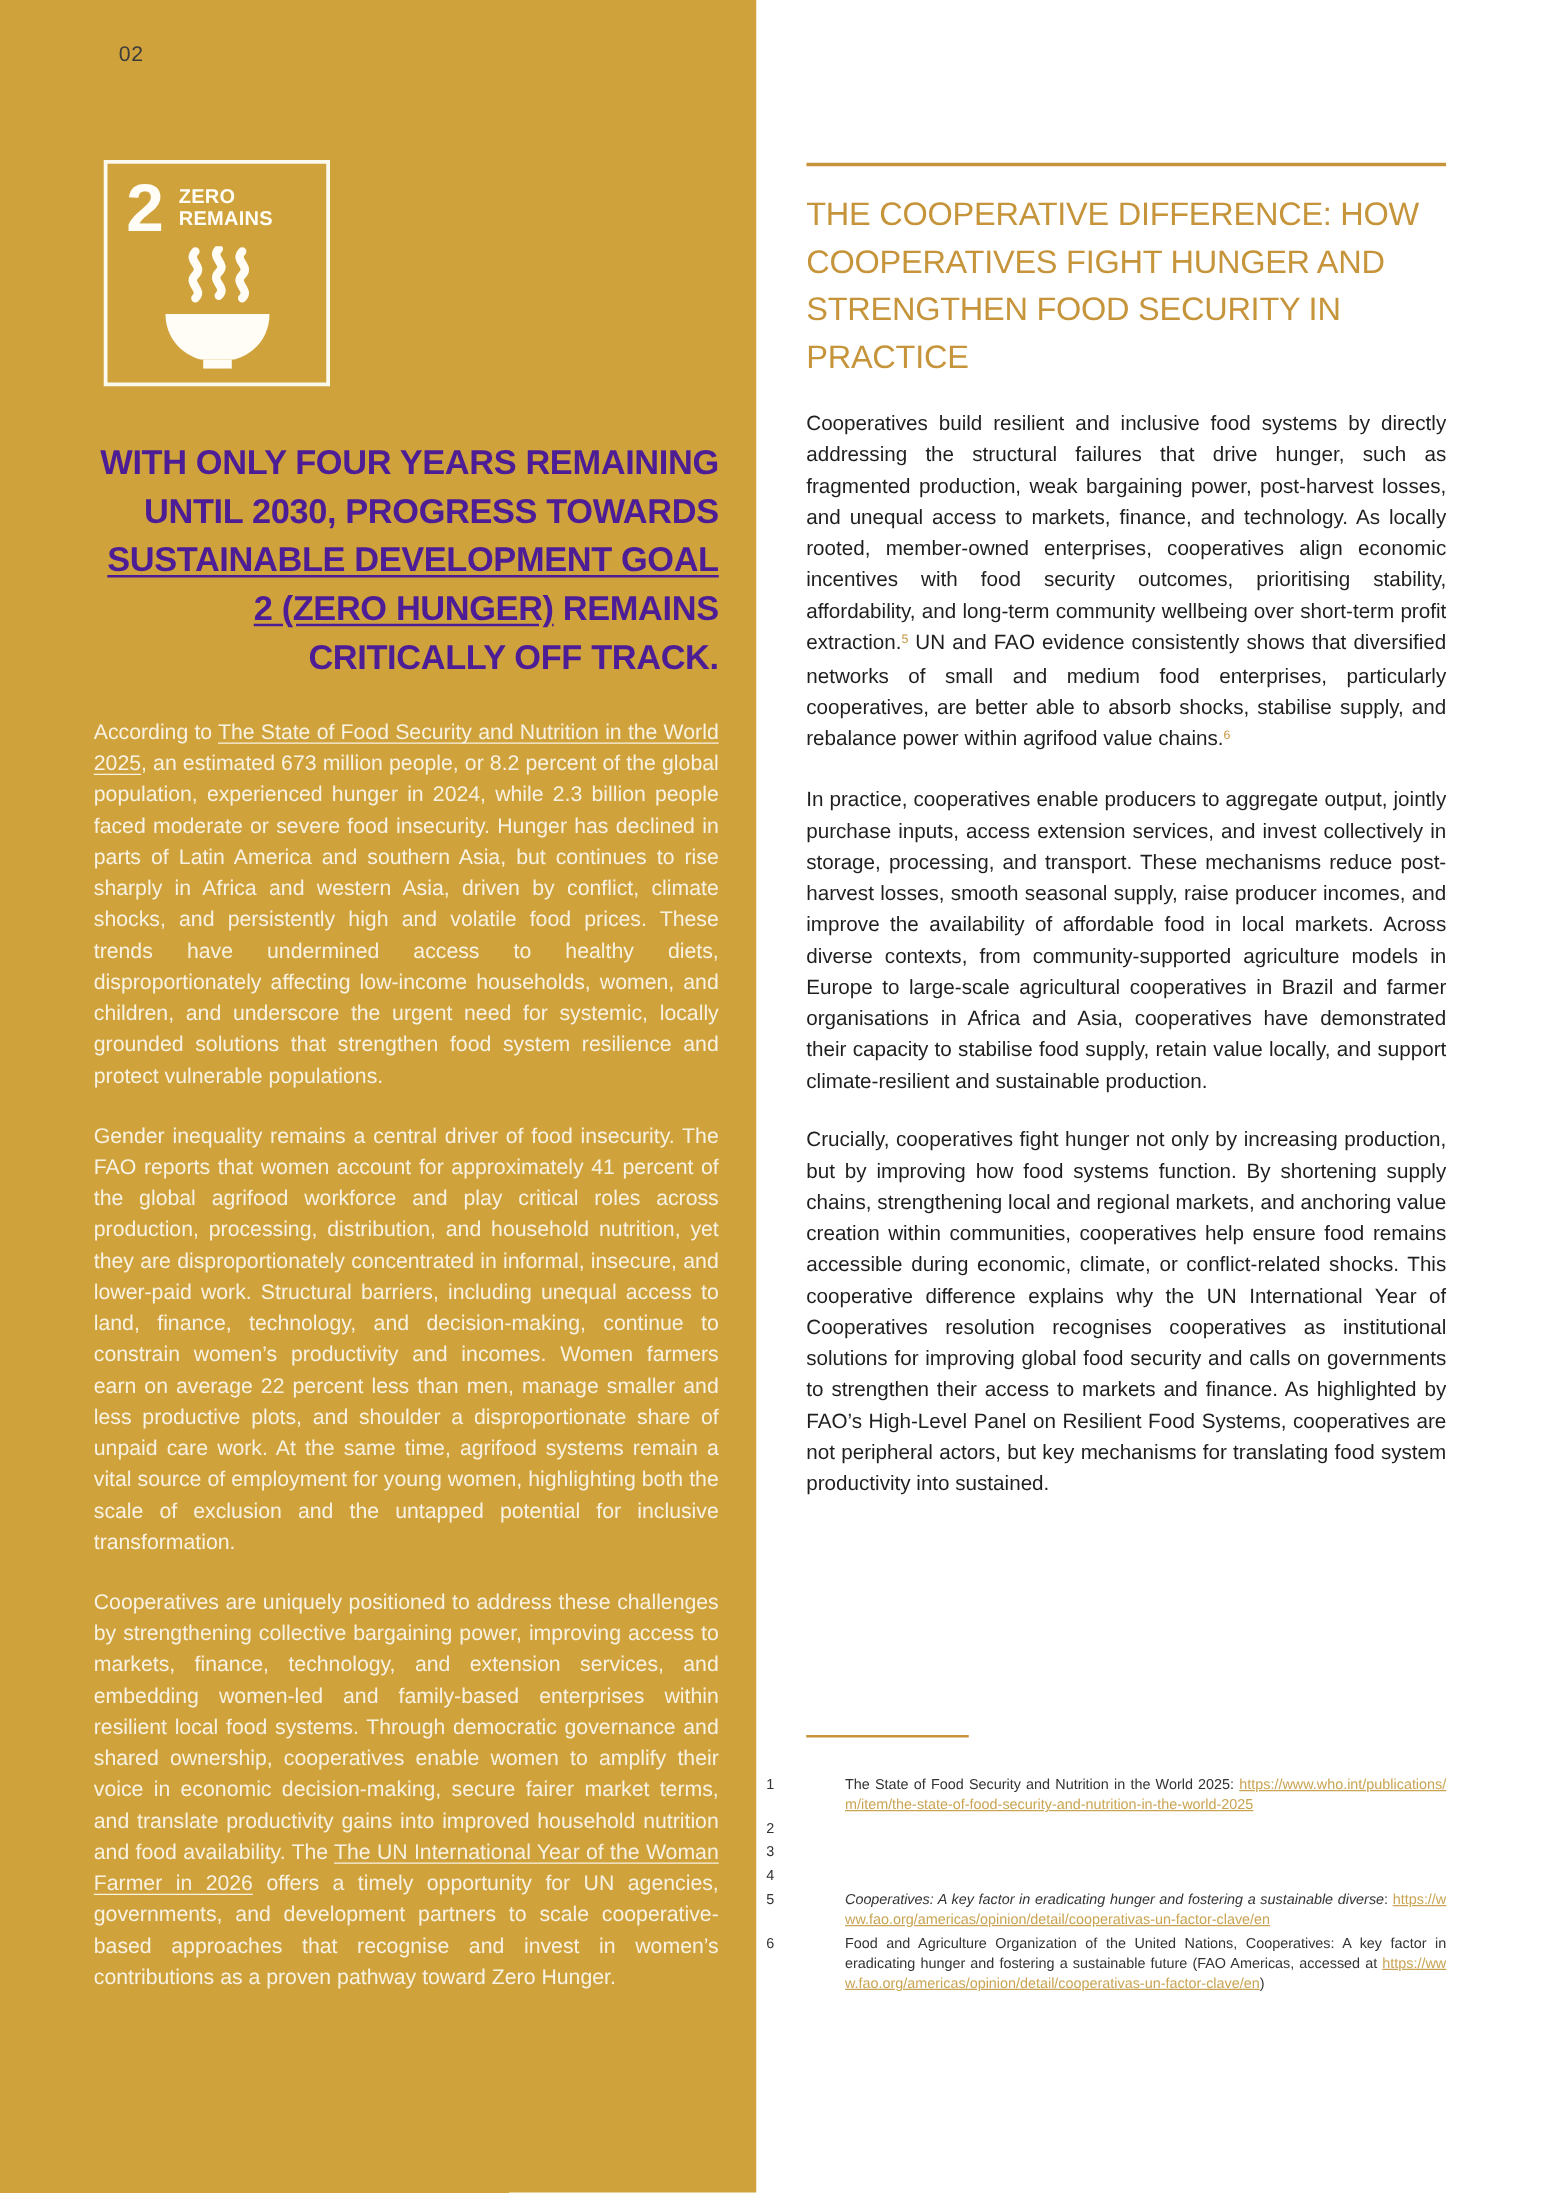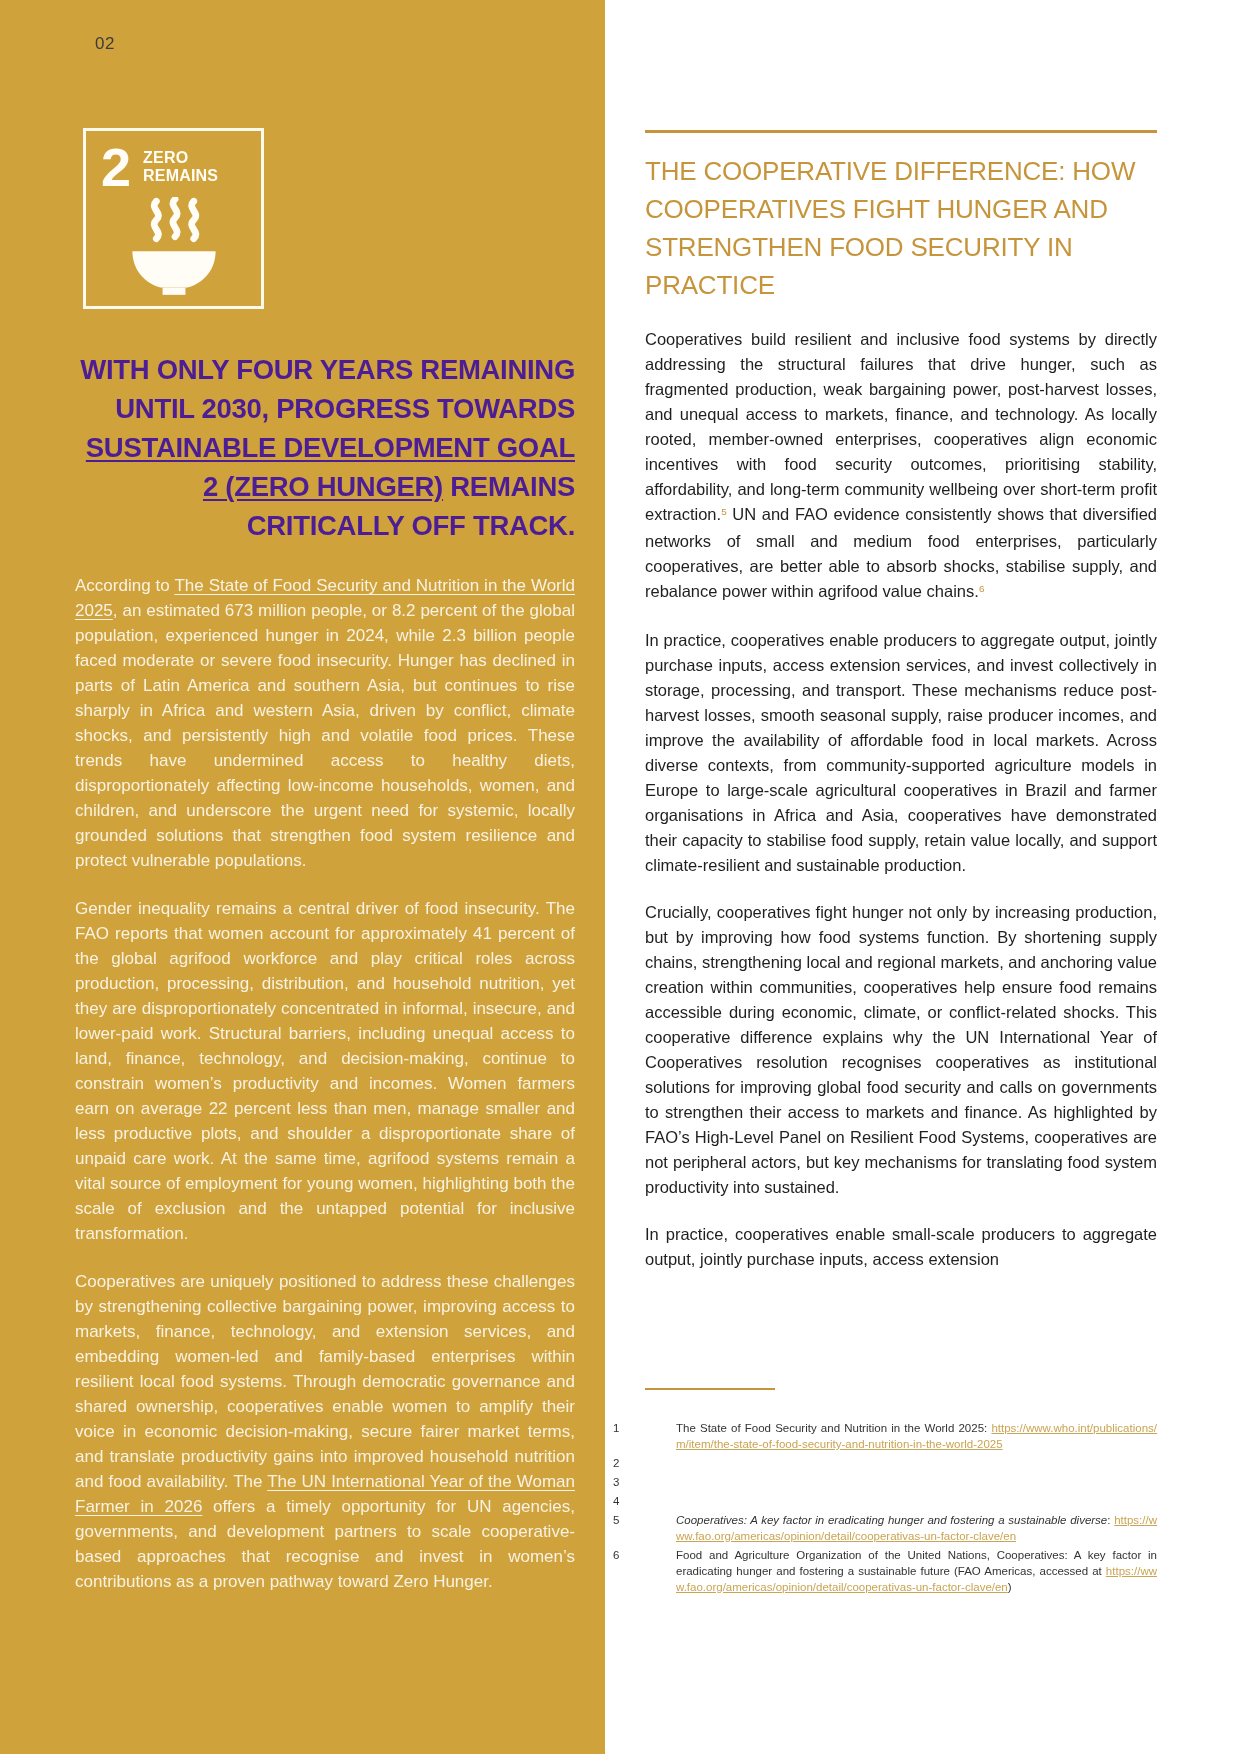--- a/index.html
+++ b/index.html
@@ -112,21 +112,20 @@
     <p><span class="seg-plain">Gender inequality remains a central driver of food insecurity. The FAO reports that women account for approximately 41 percent of the global agrifood workforce and play critical roles across production, processing, distribution, and household nutrition, yet they are disproportionately concentrated in informal, insecure, and lower-paid work. Structural barriers, including unequal access to land, finance, technology, and decision-making, continue to constrain women’s productivity and incomes. Women farmers earn on average 22 percent less than men, manage smaller and less productive plots, and shoulder a disproportionate share of unpaid care work. At the same time, agrifood systems remain a vital source of employment for young women, highlighting both the scale of exclusion and the untapped potential for inclusive transformation.</span></p>
     <p><span class="seg-plain">Cooperatives are uniquely positioned to address these challenges by strengthening collective bargaining power, improving access to markets, finance, technology, and extension services, and embedding women-led and family-based enterprises within resilient local food systems. Through democratic governance and shared ownership, cooperatives enable women to amplify their voice in economic decision-making, secure fairer market terms, and translate productivity gains into improved household nutrition and food availability. The </span><span class="seg-underline">The UN International Year of the Woman Farmer in 2026</span><span class="seg-plain"> offers a timely opportunity for UN agencies, governments, and development partners to scale cooperative-based approaches that recognise and invest in women’s contributions as a proven pathway toward Zero Hunger.</span></p>
   </div>
 
   <div class="right-col">
     <div class="right-rule"></div>
     <h2 class="right-heading">THE COOPERATIVE DIFFERENCE: HOW COOPERATIVES FIGHT HUNGER AND STRENGTHEN FOOD SECURITY IN PRACTICE</h2>
     <p><span class="seg-plain">Cooperatives build resilient and inclusive food systems by directly addressing the structural failures that drive hunger, such as fragmented production, weak bargaining power, post-harvest losses, and unequal access to markets, finance, and technology. As locally rooted, member-owned enterprises, cooperatives align economic incentives with food security outcomes, prioritising stability, affordability, and long-term community wellbeing over short-term profit extraction.</span><span class="seg-sup">5</span><span class="seg-plain"> UN and FAO evidence consistently shows that diversified networks of small and medium food enterprises, particularly cooperatives, are better able to absorb shocks, stabilise supply, and rebalance power within agrifood value chains.</span><span class="seg-sup">6</span></p>
     <p><span class="seg-plain">In practice, cooperatives enable producers to aggregate output, jointly purchase inputs, access extension services, and invest collectively in storage, processing, and transport. These mechanisms reduce post-harvest losses, smooth seasonal supply, raise producer incomes, and improve the availability of affordable food in local markets. Across diverse contexts, from community-supported agriculture models in Europe to large-scale agricultural cooperatives in Brazil and farmer organisations in Africa and Asia, cooperatives have demonstrated their capacity to stabilise food supply, retain value locally, and support climate-resilient and sustainable production.</span></p>
     <p><span class="seg-plain">Crucially, cooperatives fight hunger not only by increasing production, but by improving how food systems function. By shortening supply chains, strengthening local and regional markets, and anchoring value creation within communities, cooperatives help ensure food remains accessible during economic, climate, or conflict-related shocks. This cooperative difference explains why the UN International Year of Cooperatives resolution recognises cooperatives as institutional solutions for improving global food security and calls on governments to strengthen their access to markets and finance. As highlighted by FAO’s High-Level Panel on Resilient Food Systems, cooperatives are not peripheral actors, but key mechanisms for translating food system productivity into sustained.</span></p>
-    <p><span class="seg-plain">In practice, cooperatives enable small-scale producers to aggregate output, jointly purchase inputs, access extension</span></p>
   </div>
 
   <div class="footnotes">
     <div class="fn-rule"></div>
     <div class="fn-item">
       <span class="fn-num">1</span>
       <span class="fn-text"><span class="seg-plain">The State of Food Security and Nutrition in the World 2025: </span><span class="seg-link">https://www.who.int/publications/m/item/the-state-of-food-security-and-nutrition-in-the-world-2025</span></span>
     </div>
     <div class="fn-item">
       <span class="fn-num">2</span>

